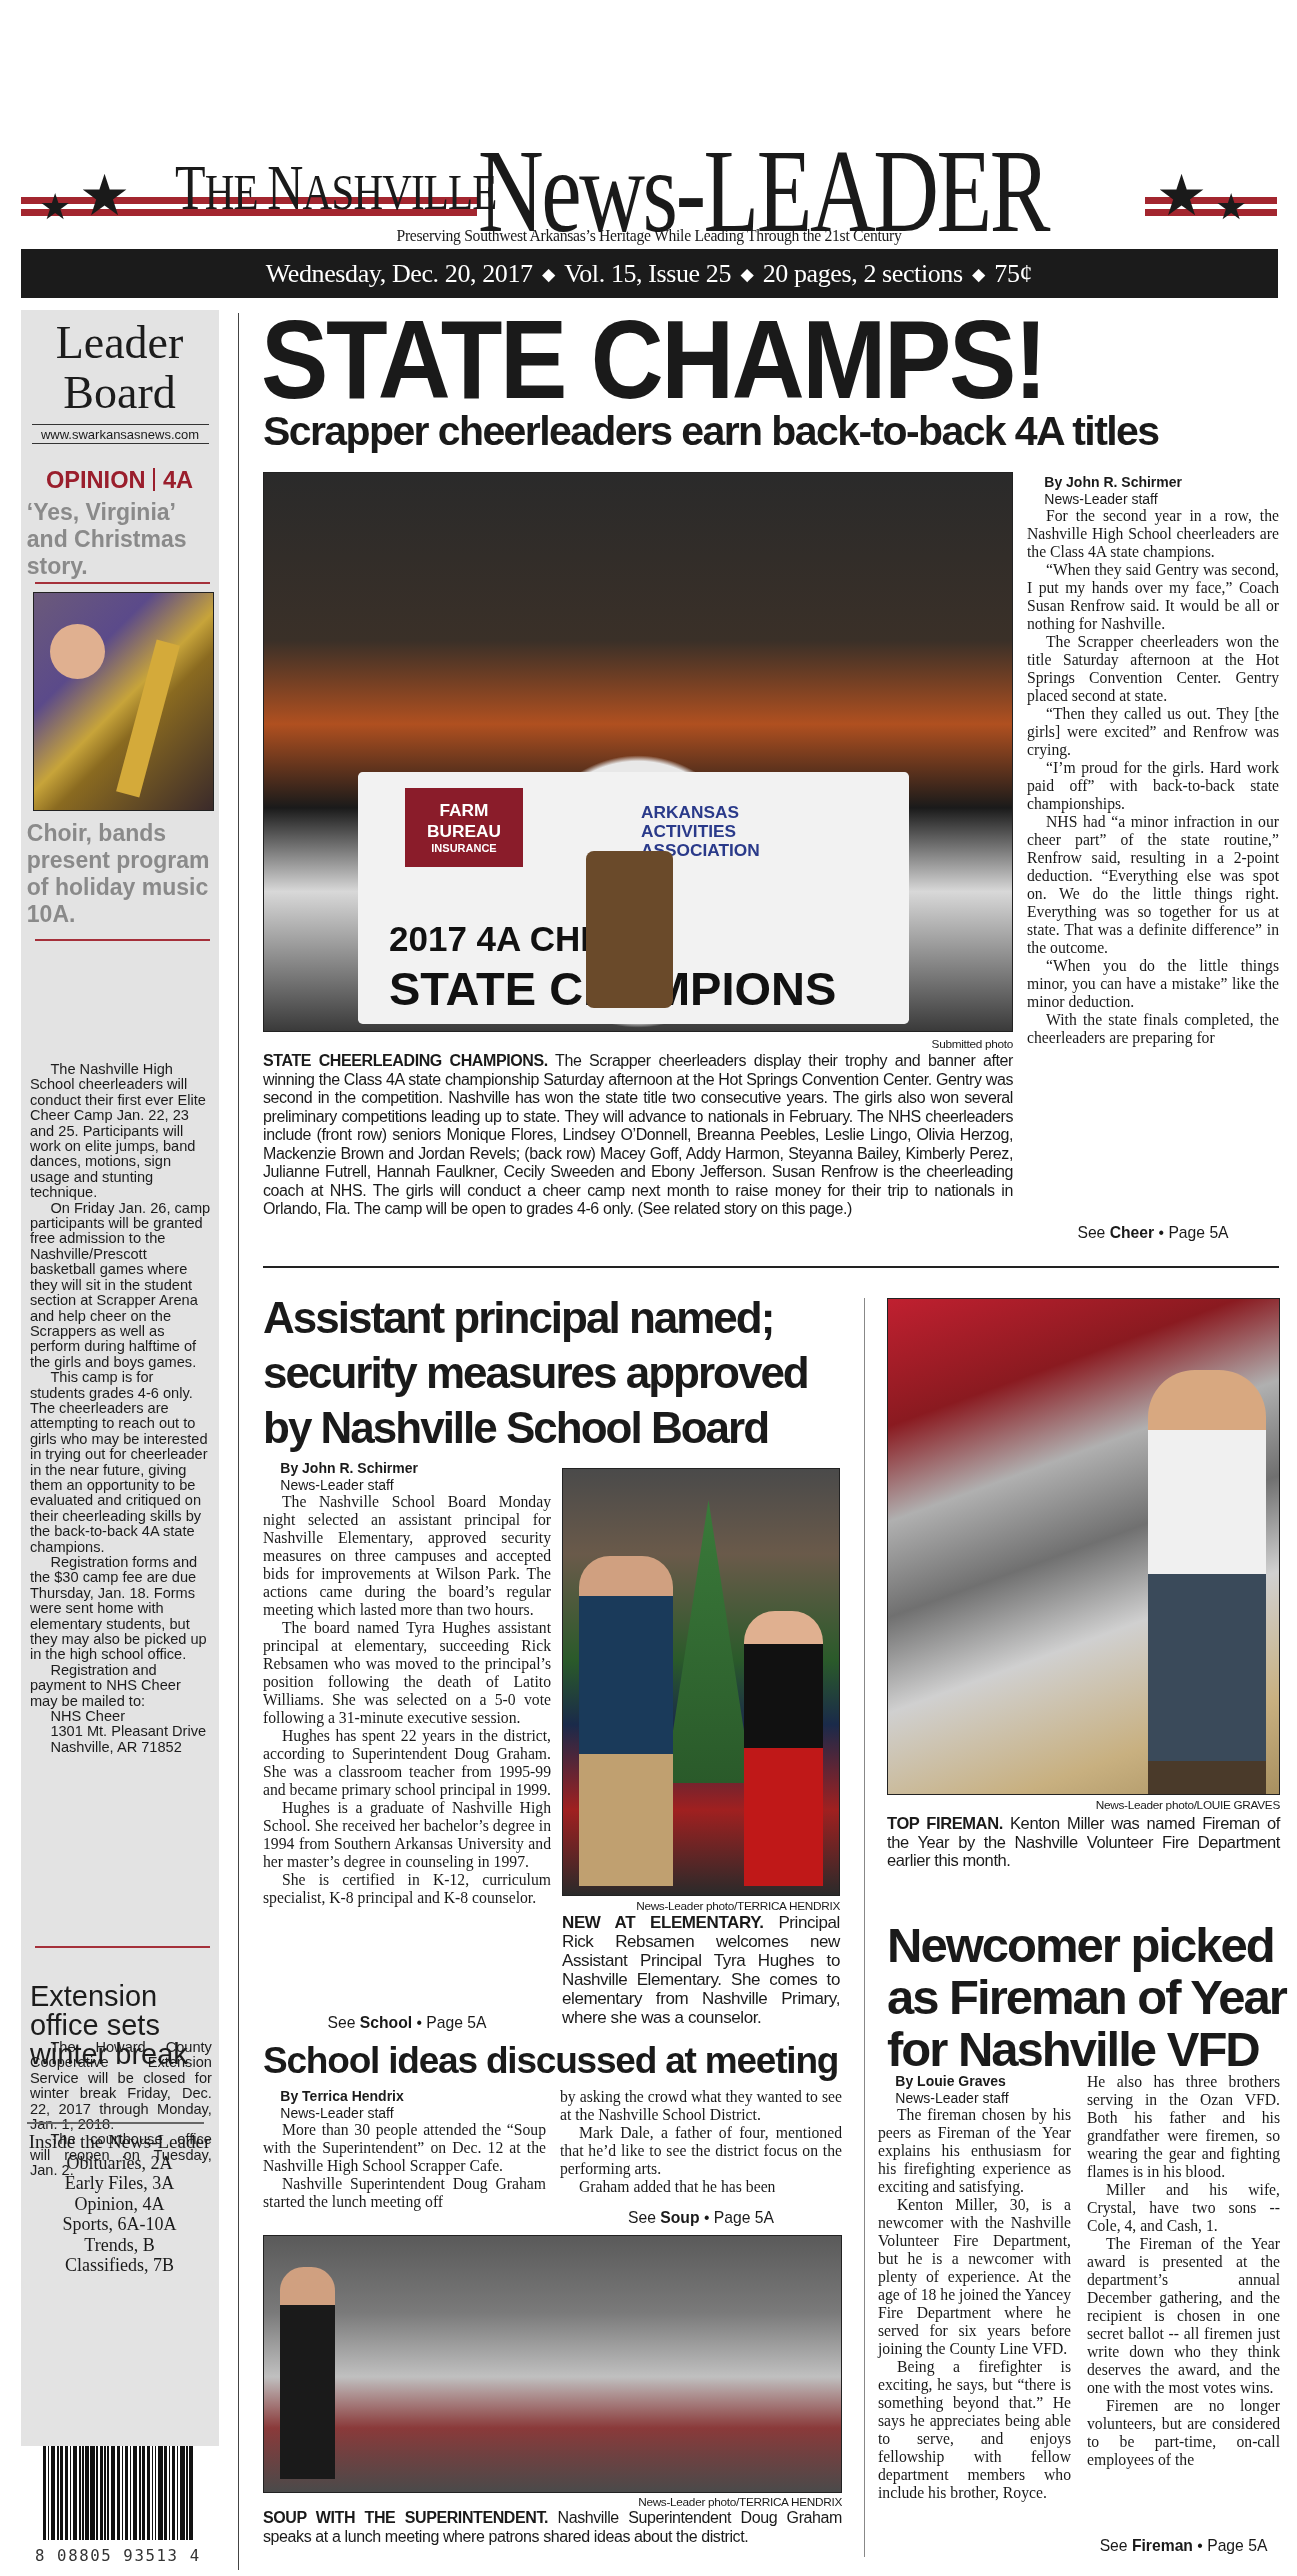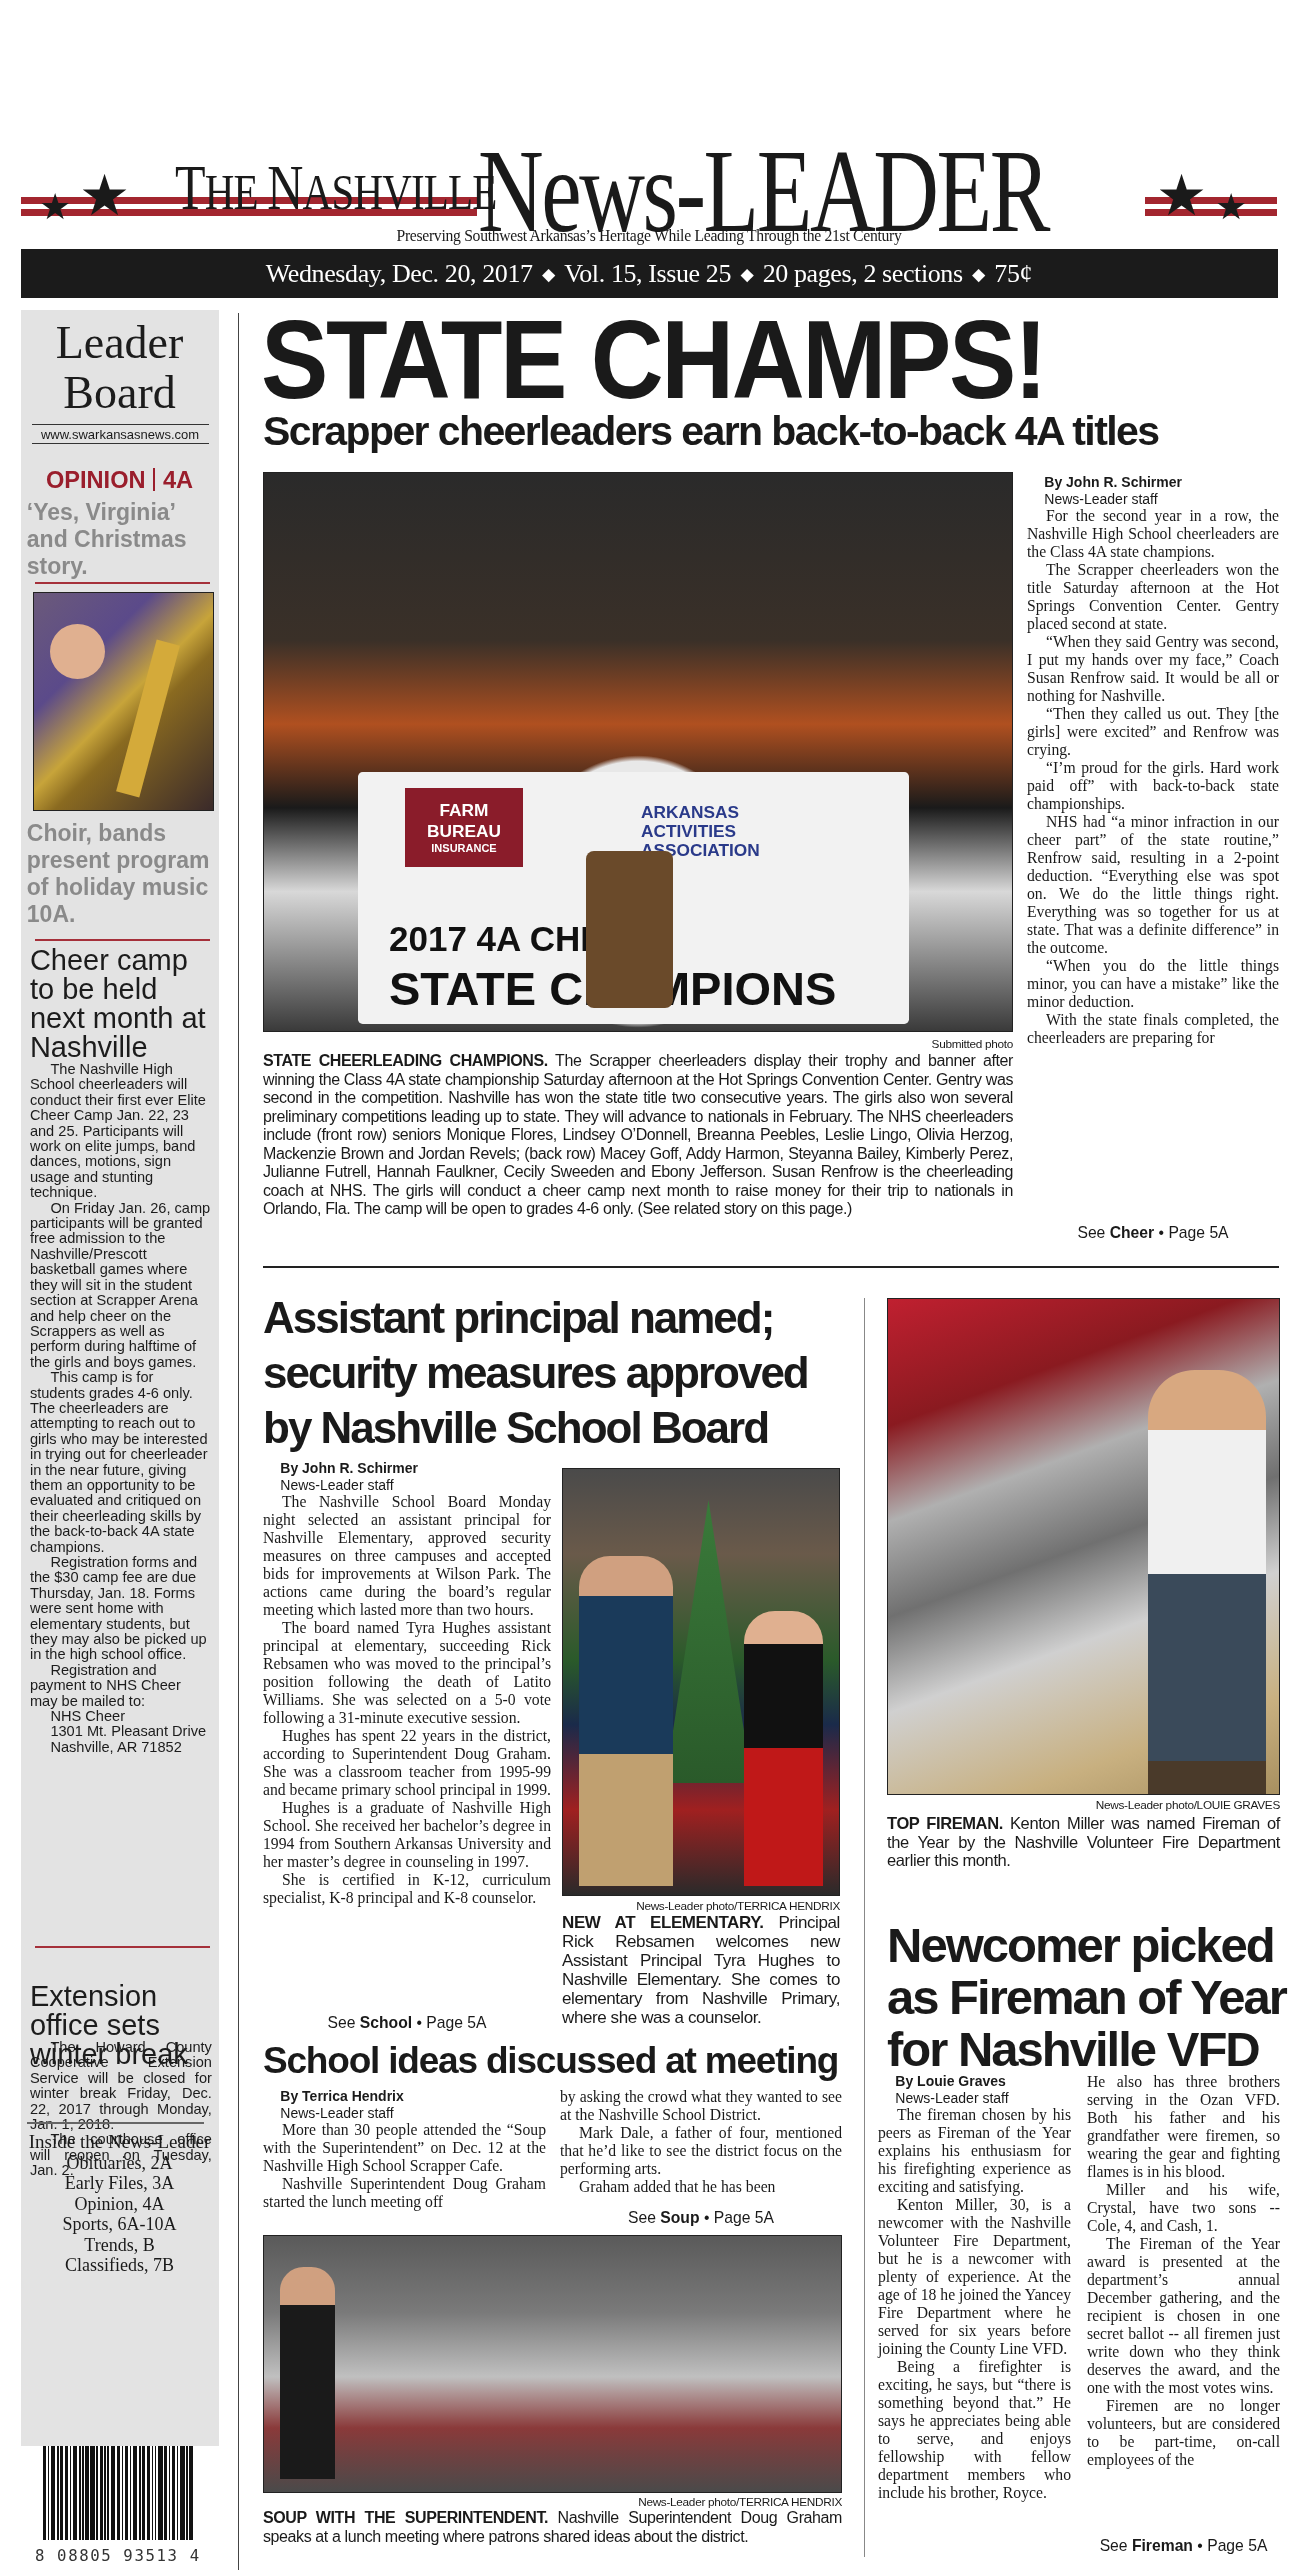--- a/index.html
+++ b/index.html
@@ -125,21 +125,20 @@
   </div>
   <div class="sb-teaser" style="top:189px;">‘Yes, Virginia’ and Christmas story.</div>
   <div class="sb-rule" style="top:272px;"></div>
   <div class="sb-photo">
     <div style="position:absolute;left:15.7px;top:31px;width:55px;height:55px;border-radius:50%;background:#e0b090;"></div>
     <div style="position:absolute;left:102px;top:47px;width:23.6px;height:157px;background:#d4aa3a;transform:rotate(15deg);"></div>
   </div>
   <div class="sb-teaser" style="top:510px;">Choir, bands present program of holiday music 10A.</div>
   <div class="sb-rule" style="top:629px;"></div>
 
-  <div class="sb-head" style="top:636px;">Cheer camp to be held next month at Nashville</div>
   <div class="sb-body" style="top:752px;">
     <p>The Nashville High School cheerleaders will conduct their first ever Elite Cheer Camp Jan. 22, 23 and 25. Participants will work on elite jumps, band dances, motions, sign usage and stunting technique.</p>
     <p>On Friday Jan. 26, camp participants will be granted free admission to the Nashville/Prescott basketball games where they will sit in the student section at Scrapper Arena and help cheer on the Scrappers as well as perform during halftime of the girls and boys games.</p>
     <p>This camp is for students grades 4-6 only. The cheerleaders are attempting to reach out to girls who may be interested in trying out for cheerleader in the near future, giving them an opportunity to be evaluated and critiqued on their cheerleading skills by the back-to-back 4A state champions.</p>
     <p>Registration forms and the $30 camp fee are due Thursday, Jan. 18. Forms were sent home with elementary students, but they may also be picked up in the high school office.</p>
     <p>Registration and payment to NHS Cheer may be mailed to:</p>
     <p>NHS Cheer</p>
     <p>1301 Mt. Pleasant Drive</p>
     <p>Nashville, AR 71852</p>
   </div>
@@ -234,22 +233,22 @@
   <b>STATE CHEERLEADING CHAMPIONS.</b><span> The Scrapper cheerleaders display their trophy and banner after winning the Class 4A state championship Saturday afternoon at the Hot Springs Convention Center. Gentry was second in the competition. Nashville has won the state title two consecutive years. The girls also won several preliminary competitions leading up to state. They will advance to nationals in February. The NHS cheerleaders include (front row) seniors Monique Flores, Lindsey O’Donnell, Breanna Peebles, Leslie Lingo, Olivia Herzog, Mackenzie Brown and Jordan Revels; (back row) Macey Goff, Addy Harmon, Steyanna Bailey, Kimberly Perez, Julianne Futrell, Hannah Faulkner, Cecily Sweeden and Ebony Jefferson. Susan Renfrow is the cheerleading coach at NHS. The girls will conduct a cheer camp next month to raise money for their trip to nationals in Orlando, Fla. The camp will be open to grades 4-6 only. (See related story on this page.)</span>
 </div>
 
 <div class="abs" style="left:1027px; top:474px; width:252px;">
   <div class="byline">
     <div><b>By John R. Schirmer</b></div>
     <div>News-Leader staff</div>
   </div>
   <div class="body">
     <p>For the second year in a row, the Nashville High School cheerleaders are the Class 4A state champions.</p>
+    <p>“When they said Gentry was second, I put my hands over my face,” Coach Susan Renfrow said. It would be all or nothing for Nashville.</p>
     <p>The Scrapper cheerleaders won the title Saturday afternoon at the Hot Springs Convention Center. Gentry placed second at state.</p>
-    <p>“When they said Gentry was second, I put my hands over my face,” Coach Susan Renfrow said. It would be all or nothing for Nashville.</p>
     <p>“Then they called us out. They [the girls] were excited” and Renfrow was crying.</p>
     <p>“I’m proud for the girls. Hard work paid off” with back-to-back state championships.</p>
     <p>NHS had “a minor infraction in our cheer part” of the state routine,” Renfrow said, resulting in a 2-point deduction. “Everything else was spot on. We do the little things right. Everything was so together for us at state. That was a definite difference” in the outcome.</p>
     <p>“When you do the little things minor, you can have a mistake” like the minor deduction.</p>
     <p>With the state finals completed, the cheerleaders are preparing for</p>
   </div>
 </div>
 <div class="abs seemore" style="left:1027px; top:1224px; width:252px;">
   <span>See </span><b>Cheer</b><span> • Page 5A</span>
 </div>

